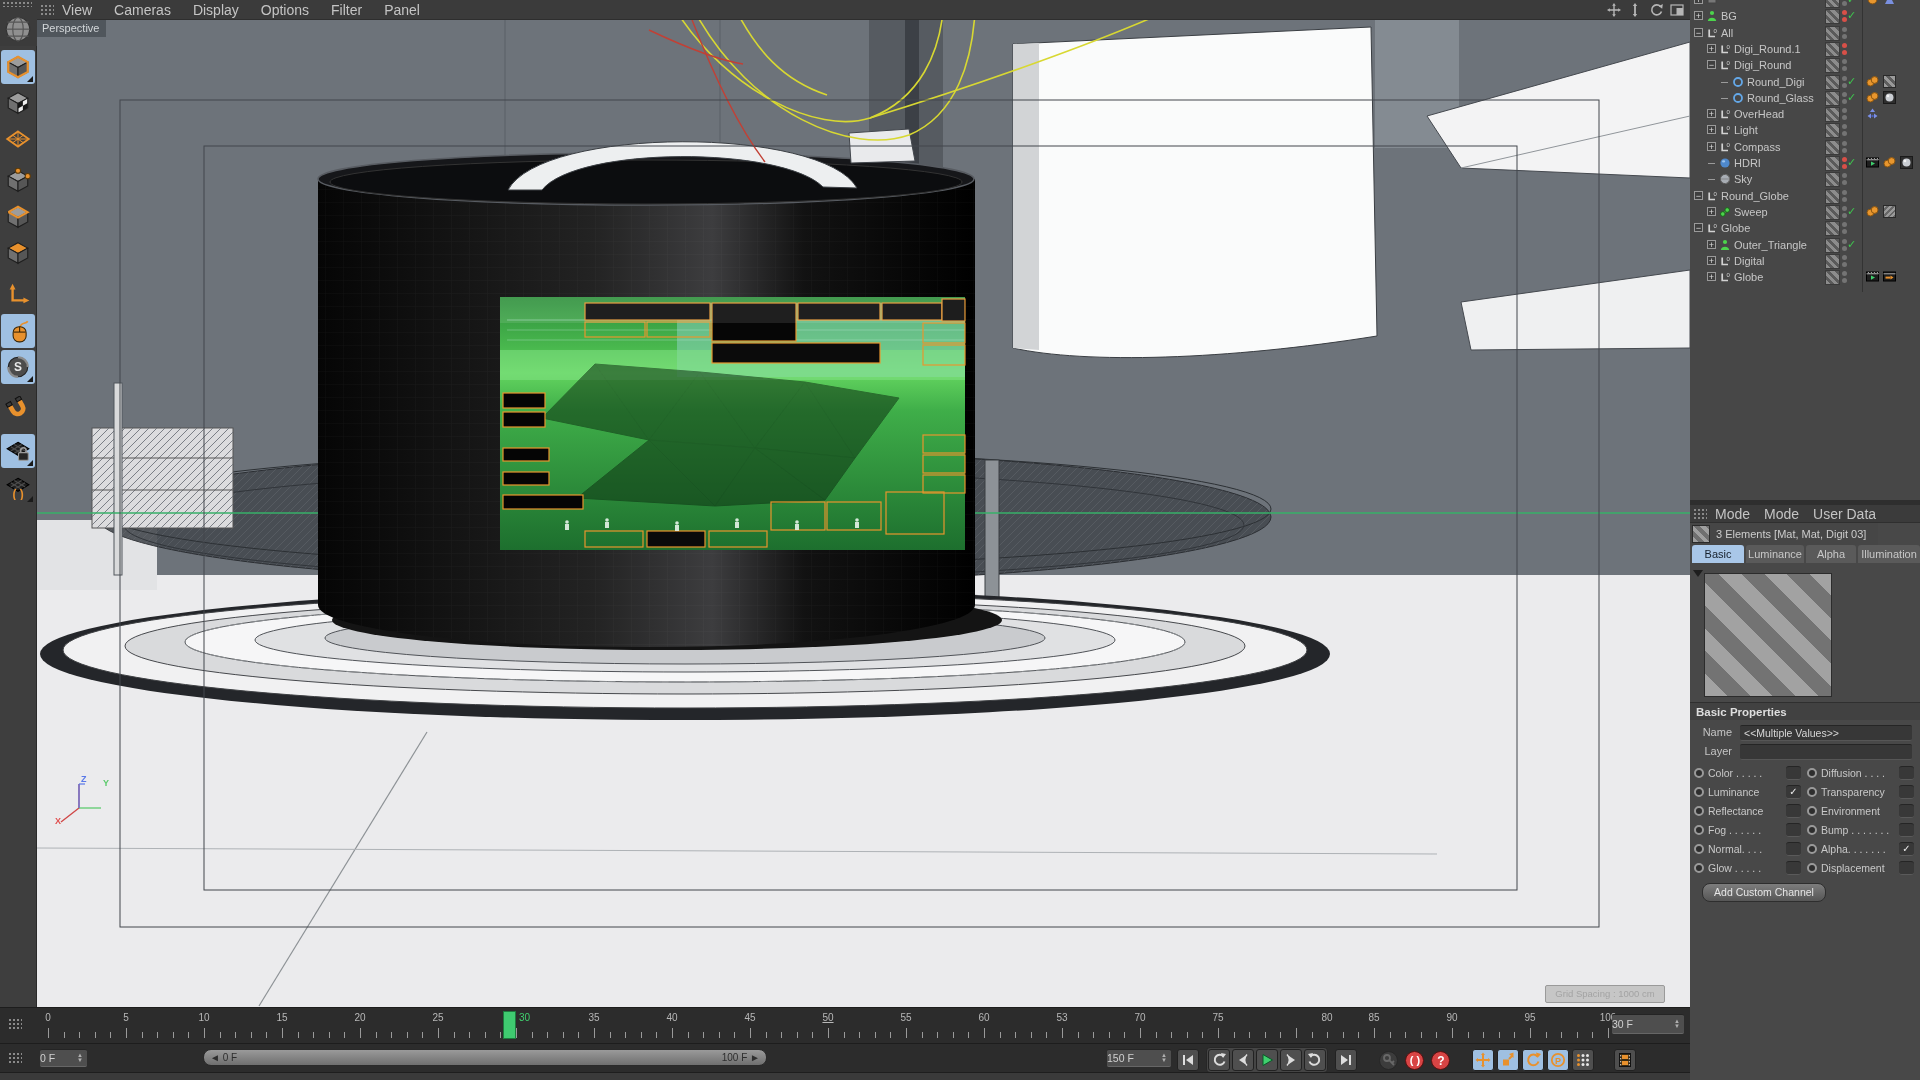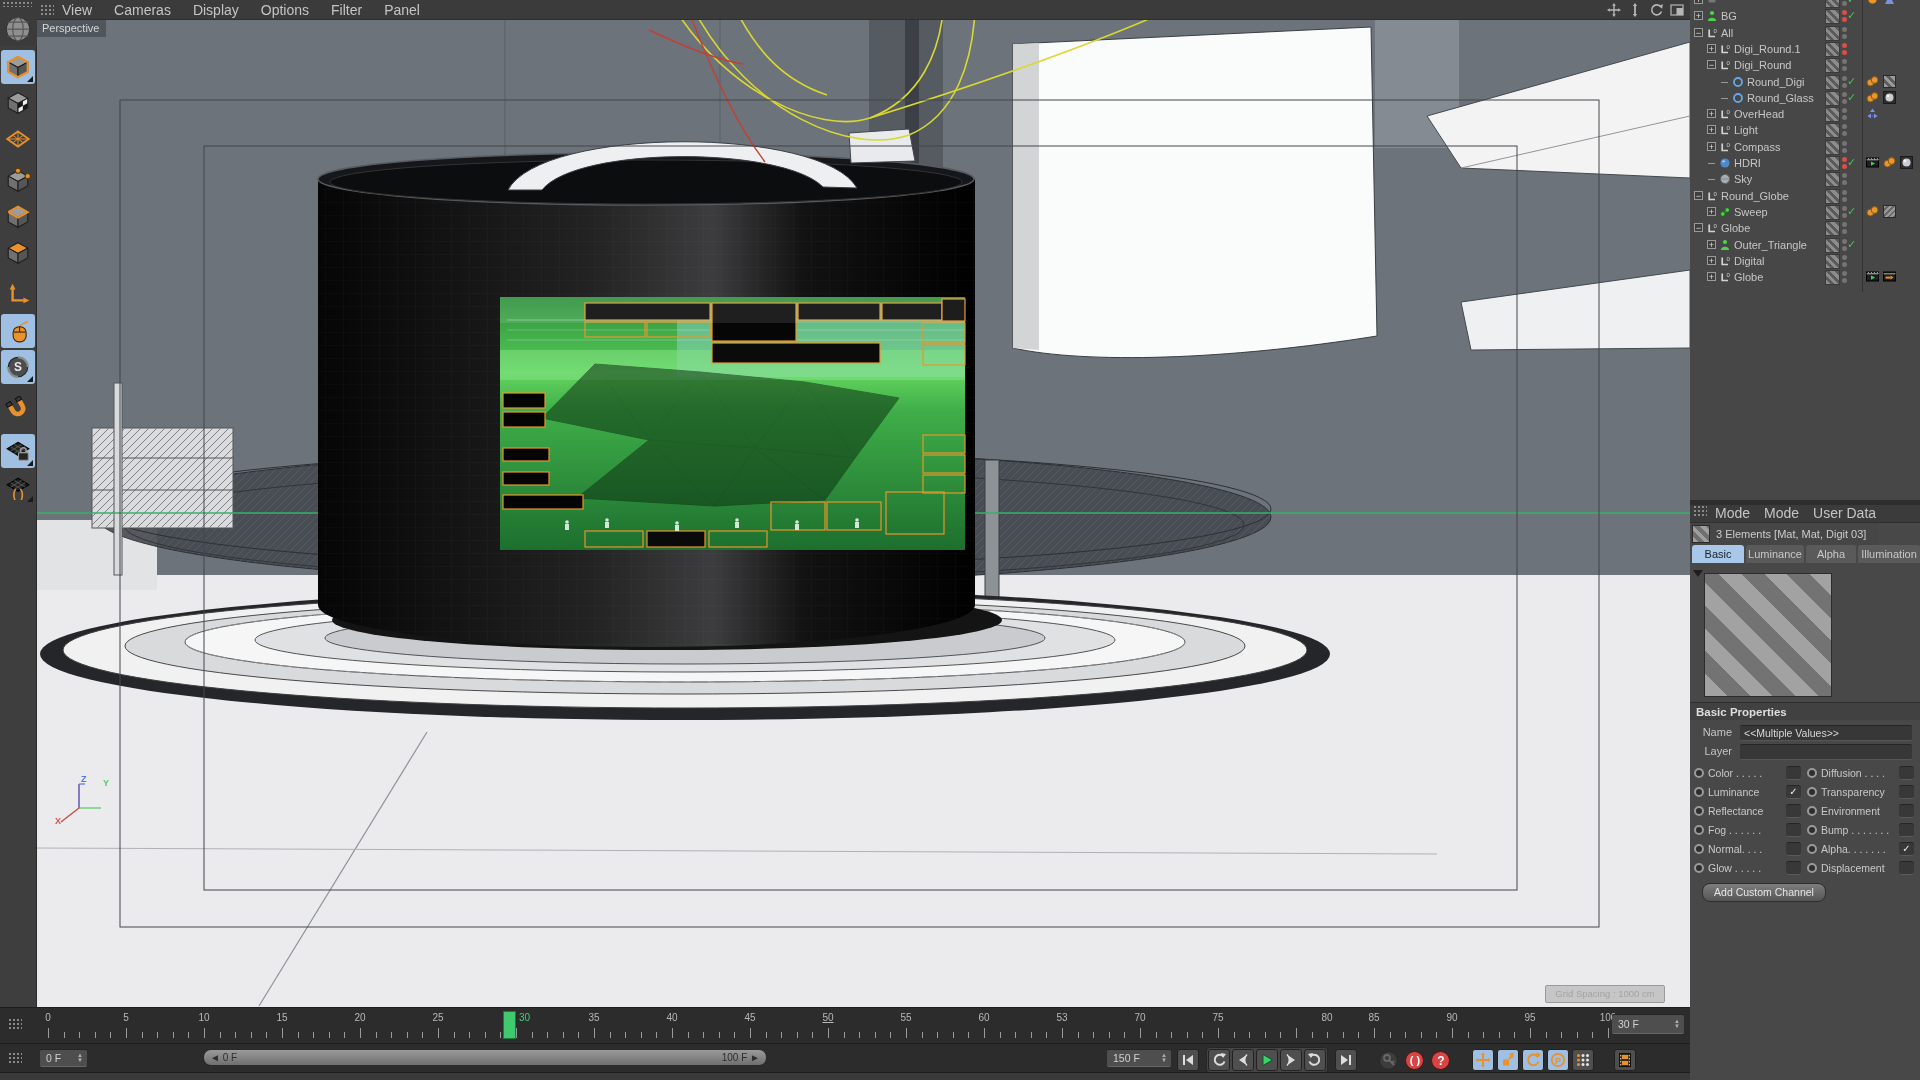--- a/index.html
+++ b/index.html
@@ -56,21 +56,21 @@
   .om-check{position:absolute;left:157px;top:1px;color:#3ec84e;font-size:11px;font-weight:bold;}
   .om-tag{position:absolute;top:1px;width:14px;height:13px;}
   .tex{box-sizing:border-box;border:1px solid #2a2a2a;}
   .tex.stripes{background:repeating-linear-gradient(45deg,#9a9a9a 0 3px,#5e5e5e 3px 6px);}
   .tex.noise{background:repeating-linear-gradient(135deg,#9a9a9a 0 2px,#676767 2px 4px);}
   
   #rp-splitter{position:absolute;left:0;top:500px;width:230px;height:5px;background:#2e2e2e;}
   
   #attr{position:absolute;left:0;top:505px;width:230px;height:575px;background:#484848;}
   #attr-menu{position:absolute;left:0;top:0;width:230px;height:18px;background:#3b3b3b;
-     border-bottom:1px solid #2f2f2f;display:flex;box-sizing:border-box;}
+     border-bottom:1px solid #2f2f2f;display:flex;align-items:center;box-sizing:border-box;}
   #attr-menu .grip{margin:0 8px 0 3px;}
   #attr-menu .menu-item{margin-right:14px;}
   #attr-title{position:absolute;left:0;top:18px;width:188px;height:22px;background:#464646;display:flex;align-items:center;}
   #attr-title .mat-icon{width:16px;height:16px;margin:0 6px 0 2px;border:1px solid #2a2a2a;
      background:repeating-linear-gradient(45deg,#9e9e9e 0 4px,#6f6f6f 4px 8px);}
   #attr-title .t{color:#cccccc;font-size:11px;white-space:nowrap;}
   #attr-tabs{position:absolute;left:2px;top:40px;width:228px;height:19px;display:flex;gap:2px;overflow:hidden;}
   .attr-tab{height:18px;line-height:18px;text-align:center;font-size:11px;background:#5a5a5a;color:#c8c8c8;
      border-radius:3px 3px 0 0;flex:none;}
   .attr-tab.active{background:#a9c7e8;color:#16202c;}
@@ -102,21 +102,21 @@
   #timeline .grip{position:absolute;left:8px;top:10px;}
   #ruler{position:absolute;left:0;top:0;width:1610px;height:36px;}
   .tick{position:absolute;background:#9a9a9a;width:1px;}
   .tick.minor{top:24px;height:6px;}
   .tick.major{top:20px;height:10px;}
   .tick-label{position:absolute;top:4px;color:#b8b8b8;font-size:10px;transform:translateX(-50%);}
   .tick-label.current{color:#3fd06e;transform:none;}
   #playhead{position:absolute;top:3px;width:13px;height:28px;background:#3fca70;border:1px solid #1d7a3e;box-sizing:border-box;}
   .spinner{position:absolute;background:#4e4e4e;border-top:1px solid #242424;border-bottom:1px solid #666;
      border-radius:2px;color:#d0d0d0;font-size:10.5px;display:flex;align-items:center;box-sizing:border-box;}
-  .spinner .val{flex:1;padding-left:6px;white-space:nowrap;overflow:hidden;}
+  .spinner .val{flex:1;padding-left:0;white-space:nowrap;overflow:hidden;}
   .spinner .arrows{width:10px;color:#b0b0b0;font-size:6px;line-height:5px;text-align:center;padding-right:2px;}
   
   #transport{position:absolute;left:0;top:1043px;width:1690px;height:29px;background:#2c2c2c;border-top:1px solid #1d1d1d;box-sizing:border-box;}
   #transport .grip{position:absolute;left:8px;top:8px;}
   #range-slider{position:absolute;left:203px;top:5px;width:564px;height:17px;border-radius:8px;
      background:linear-gradient(#9a9a9a,#6f6f6f);border:1px solid #2a2a2a;display:flex;align-items:center;
      justify-content:space-between;font-size:10px;color:#2e2e2e;box-sizing:border-box;padding:0 6px;}
   #transport-buttons{position:absolute;left:1177px;top:3px;display:flex;align-items:center;gap:3px;}
   .tbtn{width:22px;height:22px;background:#4f4f4f;border:1px solid #222;border-radius:3px;
      display:flex;align-items:center;justify-content:center;box-sizing:border-box;}

